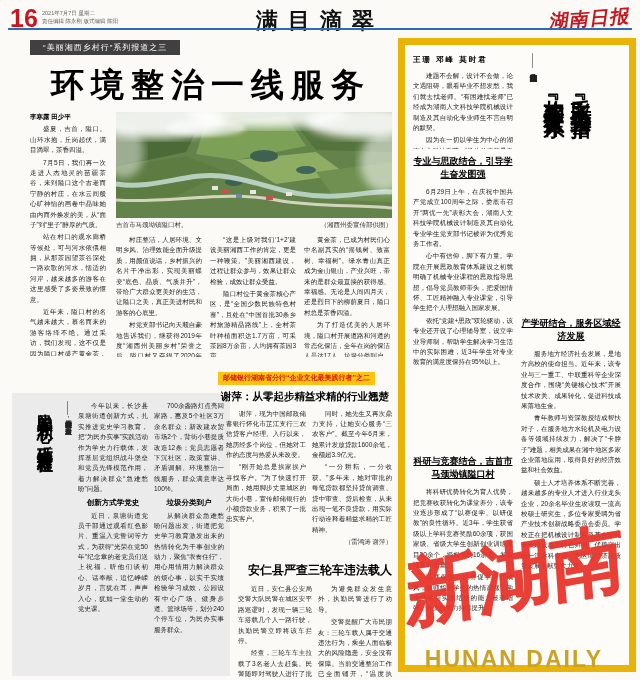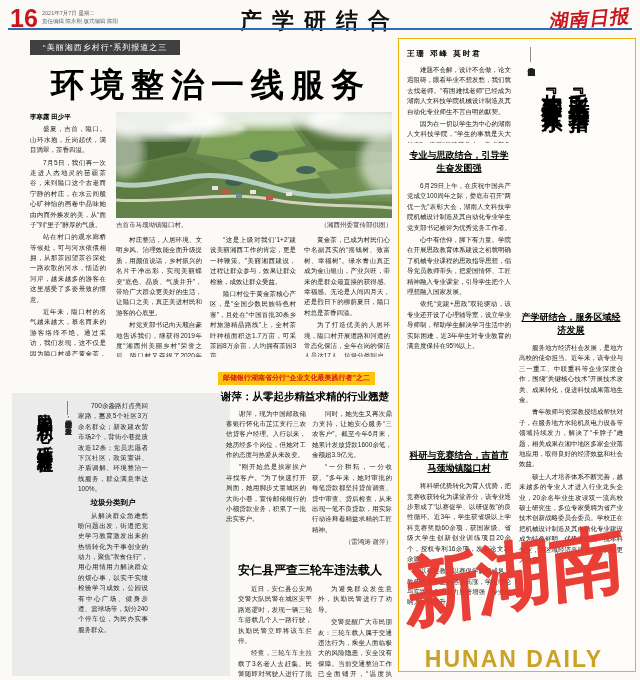--- a/index.html
+++ b/index.html
@@ -43,25 +43,25 @@
   .vsub{writing-mode:vertical-rl;font-size:7px;color:#222;width:12px;line-height:1.2;}
   .weimin .col{width:70px;height:265px;}
   
   .xieping{left:218px;top:366px;width:174px;}
   .xp-kicker{display:inline-block;background:#ffc20e;color:#d7191c;font-size:7px;font-weight:bold;padding:1.5px 5px;}
   .xp-headline{font-size:10.5px;font-weight:700;text-align:center;margin:5px 0 5px 0;color:#000;}
   .xp-cols{display:flex;gap:6px;justify-content:flex-end;}
   .xp-cols .col{width:80px;height:140px;}
   
   .anren{left:238px;top:560px;width:154px;}
-  .ar-headline{font-size:12px;font-weight:900;text-align:left;margin:2px 0 5px 0;color:#000;}
+  .ar-headline{font-size:12px;font-weight:900;text-align:right;margin:2px 0 5px 0;color:#000;}
   .ar-cols{display:flex;gap:6px;}
   .ar-cols .col{width:74px;height:94px;}
   
-  .sanquan{left:398px;top:38px;width:238px;height:634px;box-sizing:border-box;border:1px solid #eab308;
+  .sanquan{left:398px;top:38px;width:238px;height:634px;box-sizing:border-box;border:7px solid #eab308;
     background:#fdfcf9;padding:8px;display:flex;gap:8px;}
   .sq-col{width:104px;}
   .sq-byline{font-weight:bold;font-size:7.5px;letter-spacing:2px;margin:2px 0 6px 0;color:#000;text-indent:0;}
   .sq-sub{font-weight:bold;font-size:9px;text-align:center;line-height:1.45;margin:6px 0;color:#000;text-decoration:underline;}
   .sq-text{font-size:6.5px;line-height:1.6;text-align:justify;overflow:hidden;}
   .sq-text p{margin:0 0 2px 0;text-indent:2em;}
   .titleblock{writing-mode:vertical-rl;height:258px;overflow:hidden;padding-left:2px;}
   .titleblock .t{font-size:21px;font-weight:900;letter-spacing:2px;line-height:1.05;padding-top:30px;display:block;color:#000;}
   .titleblock .t2{margin-left:5px;margin-right:5px;}
   .titleblock .tsub{font-size:7.5px;color:#222;display:block;line-height:1.2;margin-left:6px;}
@@ -78,21 +78,21 @@
     font-size:23px;font-weight:bold;letter-spacing:2px;color:#c9a227;}
 </style>
 </head>
 <body>
 
 <div class="abs pagenum">16</div>
 <div class="abs dateblock">
   <div>2021年7月7日 星期二</div>
   <div>责任编辑 陈永刚 版式编辑 陈阳</div>
 </div>
-<div class="abs section-title">产学研结合</div>
+<div class="abs section-title">满目滴翠</div>
 <div class="abs masthead">湖南日报</div>
 <div class="abs bluerule"></div>
 
 <div class="abs miao">
   <span class="miao-kicker">“美丽湘西乡村行”系列报道之三</span>
   <div class="miao-headline">环境整治一线服务</div>
   <div class="miao-body">
     <div class="col miao-col1">
       <p class="byline-top">李寒露 田少平</p>
       <p>盛夏，吉首，隘口。山环水抱，丘岗起伏，满目滴翠，茶香四溢。</p>
@@ -156,20 +156,25 @@
         </div>
       </div>
     </div>
   </div>
 </div>
 
 <div class="abs weimin">
   <div class="vhead">为民服务守初心　砥砺奋进新征程</div>
   <div class="vsub">——长沙县泉塘街道用心学党史办实事，凝聚合力促发展</div>
   <div class="col">
+    <p>今年以来，长沙县泉塘街道创新方式，扎实推进党史学习教育，把“为民办实事”实践活动作为学史力行载体，发挥基层党组织战斗堡垒和党员先锋模范作用，着力解决群众“急难愁盼”问题。</p>
+    <p class="colsub">创新方式学党史</p>
+    <p>近日，泉塘街道党员干部通过观看红色影片、重温入党誓词等方式，为获得“光荣在党50年”纪念章的老党员们送上祝福，听他们谈初心、话奉献，追忆峥嵘岁月，言犹在耳，声声入心，犹如一堂生动的党史课。</p>
+  </div>
+  <div class="col">
     <p>700余盏路灯点亮回家路，惠及5个社区3万余名群众；新改建农贸市场2个，背街小巷提质改造12条；党员志愿者下沉社区，政策宣讲、矛盾调解、环境整治一线服务，群众满意率达100%。</p>
     <p class="colsub">垃圾分类到户</p>
     <p>从解决群众急难愁盼问题出发，街道把党史学习教育激发出来的热情转化为干事创业的动力，聚焦“衣食住行”，用心用情用力解决群众的烦心事，以实干实绩检验学习成效，公园设有中心广场、健身步道、篮球场等，划分240个停车位，为民办实事服务群众。</p>
   </div>
 </div>
 
 <div class="abs xieping">
   <span class="xp-kicker">邮储银行湖南省分行“企业文化最美践行者”之二</span>
   <div class="xp-headline">谢萍：从零起步精益求精的行业翘楚</div>
   <div class="xp-cols">

